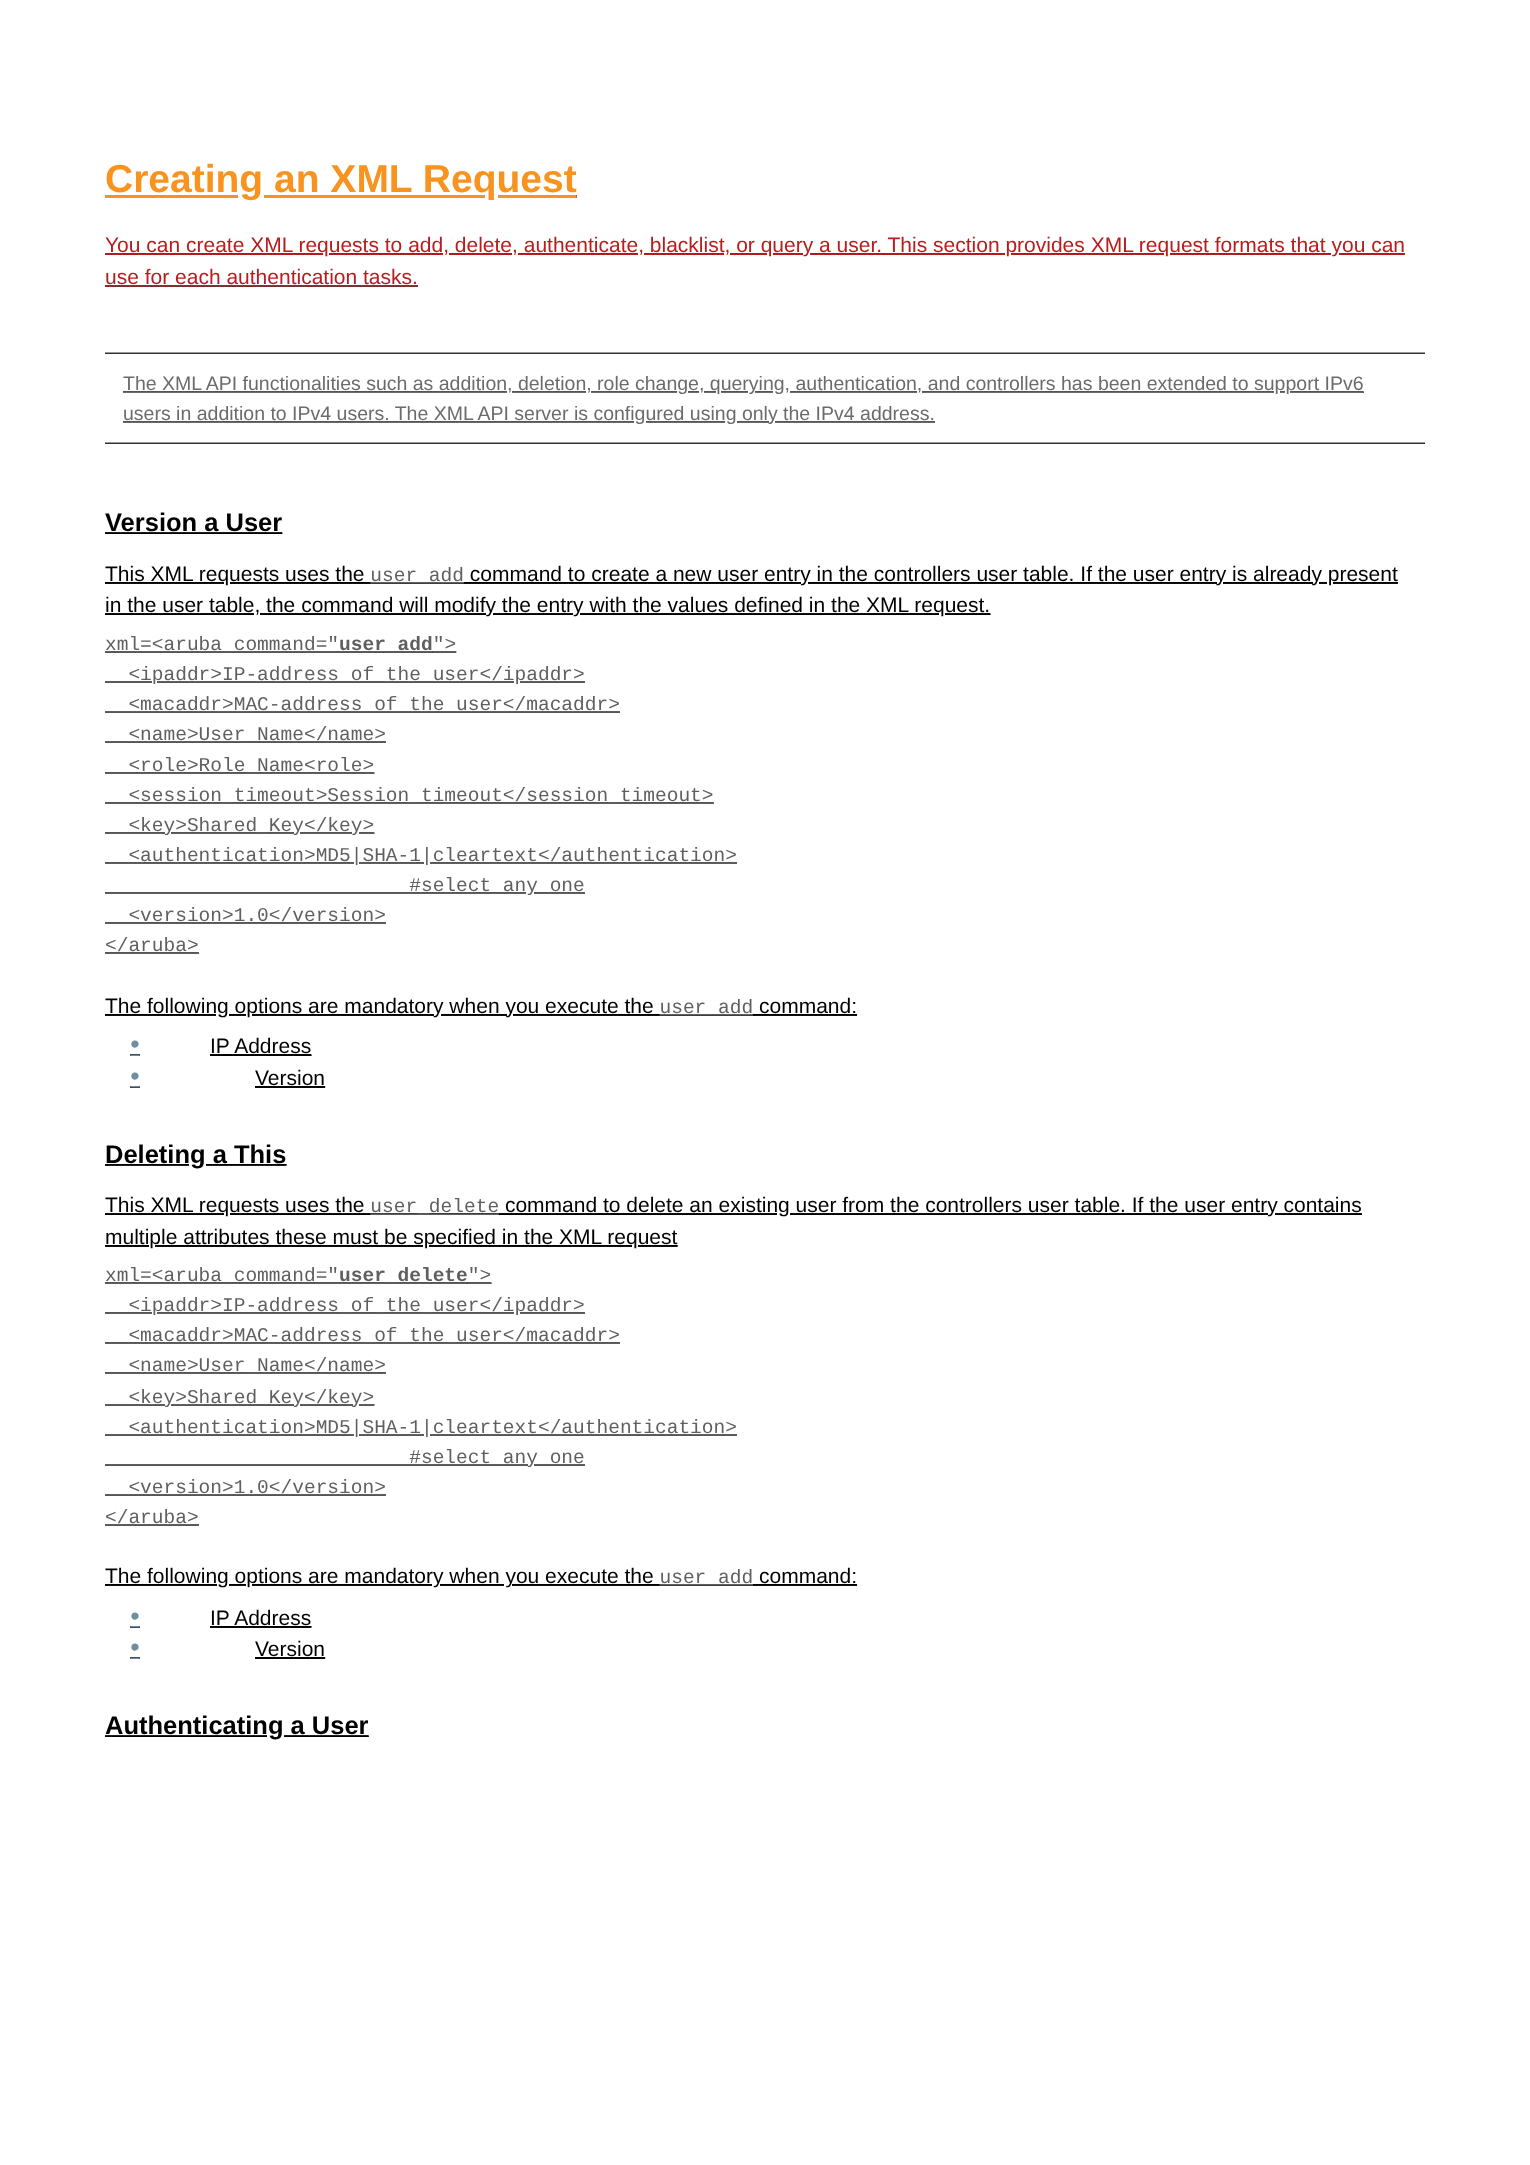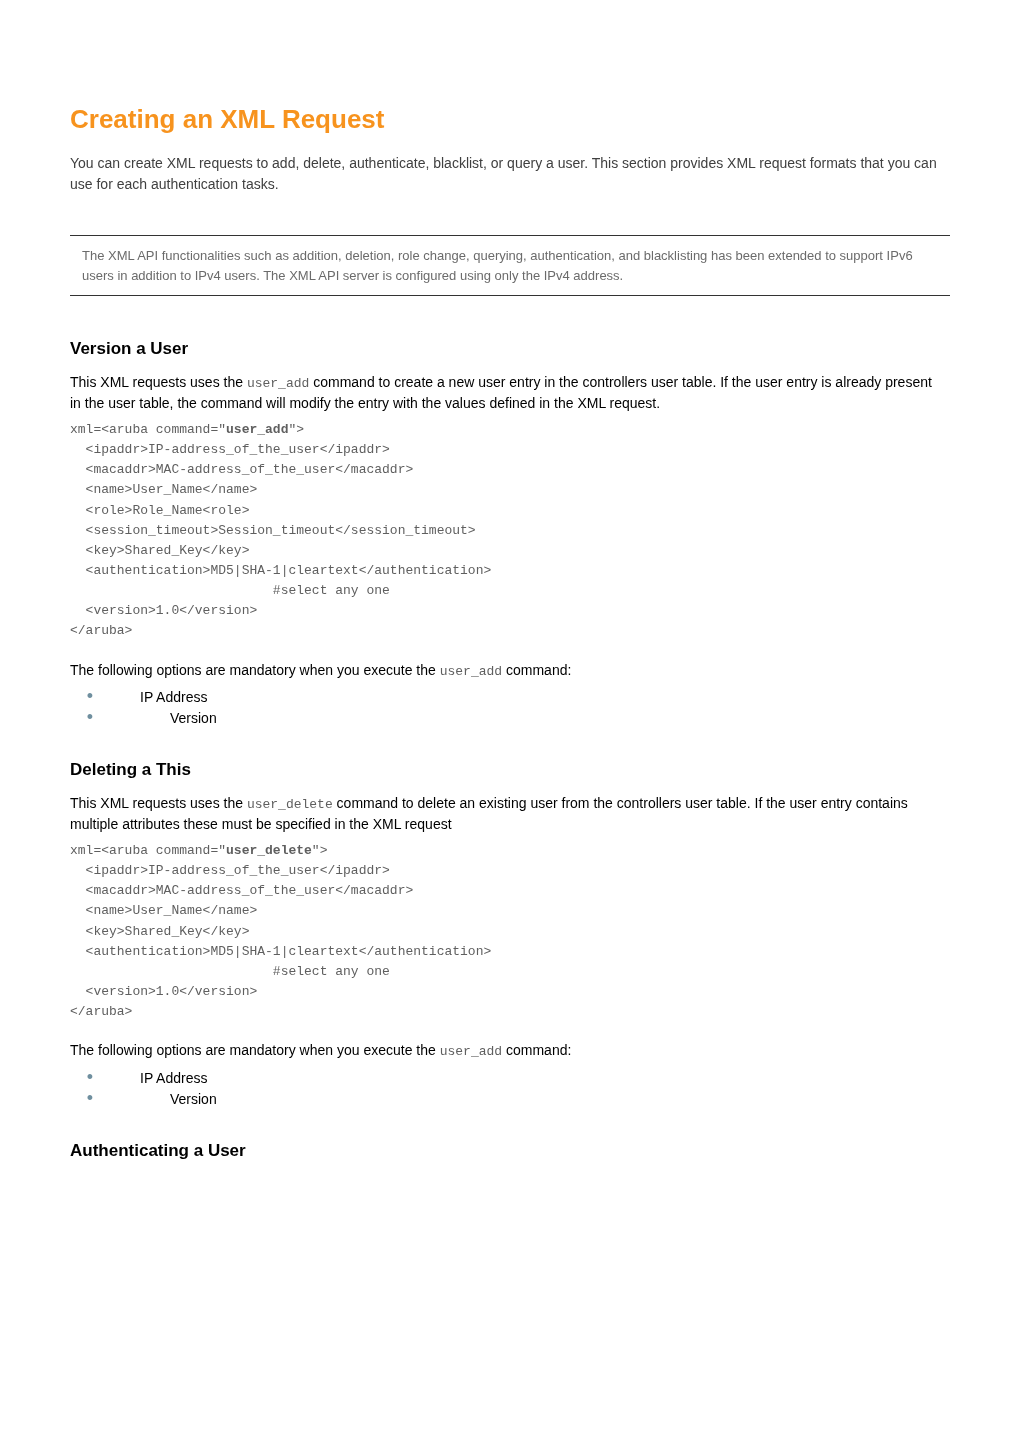--- a/index.html
+++ b/index.html
@@ -1,33 +1,33 @@
 <!DOCTYPE html>
 <html><head>
 <meta charset="utf-8">
 <style>
-  * { box-sizing: border-box; }
+  * { box-sizing: border-box; text-decoration: underline; }
   body {
     font-family: Arial, Helvetica, sans-serif;
     margin: 0;
     padding: 100px 70px 60px 70px;
     color: #000;
     font-size: 14px;
     line-height: 1.5;
     width: 1020px;
   }
   h1.main-title {
     color: #f7931e;
     font-size: 26px;
     font-weight: bold;
     margin: 0 0 14px 0;
   }
   p.intro {
     margin: 0 0 40px 0;
-    color: #404040;
+    color: #b91c1c;
   }
   .note-box {
     border-top: 1.5px solid #333;
     border-bottom: 1.5px solid #333;
     padding: 10px 12px;
     margin: 0 0 40px 0;
     color: #6b6b6b;
     font-size: 13px;
     line-height: 1.5;
   }
@@ -80,21 +80,21 @@
     display: inline-block;
   }
 </style>
 </head>
 <body>
 
 <h1 class="main-title">Creating an XML Request</h1>
 
 <p class="intro">You can create XML requests to add, delete, authenticate, blacklist, or query a user. This section provides XML request formats that you can use for each authentication tasks.</p>
 
-<div class="note-box">The XML API functionalities such as addition, deletion, role change, querying, authentication, and blacklisting has been extended to support IPv6 users in addition to IPv4 users. The XML API server is configured using only the IPv4 address.</div>
+<div class="note-box">The XML API functionalities such as addition, deletion, role change, querying, authentication, and controllers has been extended to support IPv6 users in addition to IPv4 users. The XML API server is configured using only the IPv4 address.</div>
 
 <h2 class="section">Version a User</h2>
 <p class="body">
   <span>This XML requests uses the </span><span class="code-inline">user_add</span><span> command to create a new user entry in the controllers user table. If the user entry is already present in the user table, the command will modify the entry with the values defined in the XML request.</span>
 </p>
 <pre class="codeblock"><span>xml=&lt;aruba command="</span><b>user_add</b><span>"&gt;
   &lt;ipaddr&gt;IP-address_of_the_user&lt;/ipaddr&gt;
   &lt;macaddr&gt;MAC-address_of_the_user&lt;/macaddr&gt;
   &lt;name&gt;User_Name&lt;/name&gt;
   &lt;role&gt;Role_Name&lt;role&gt;

